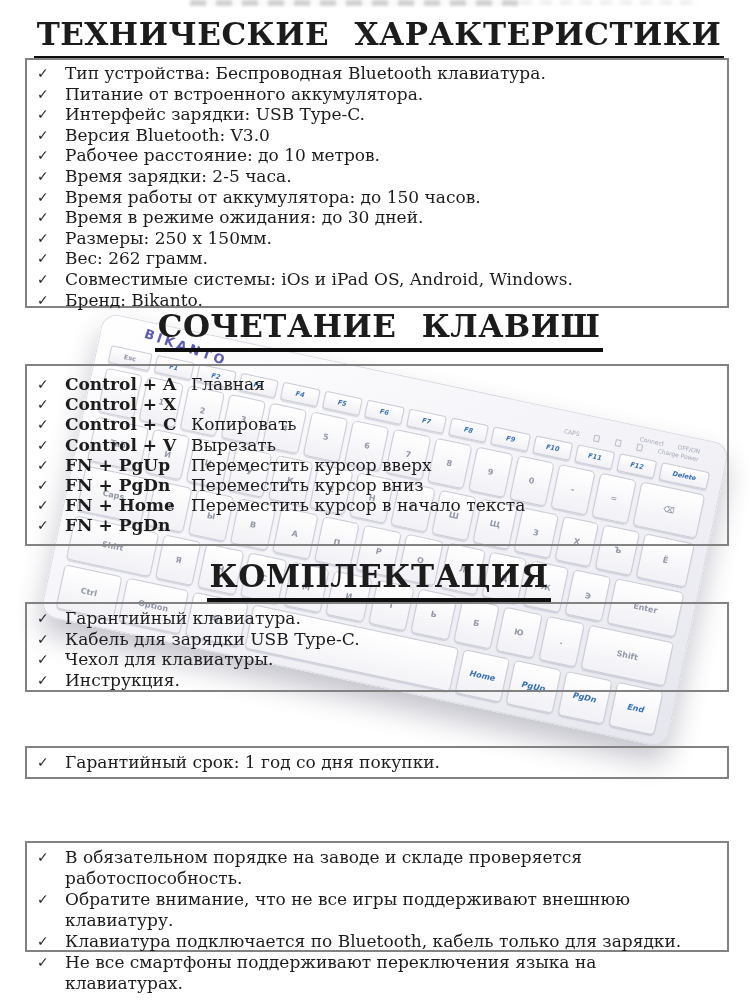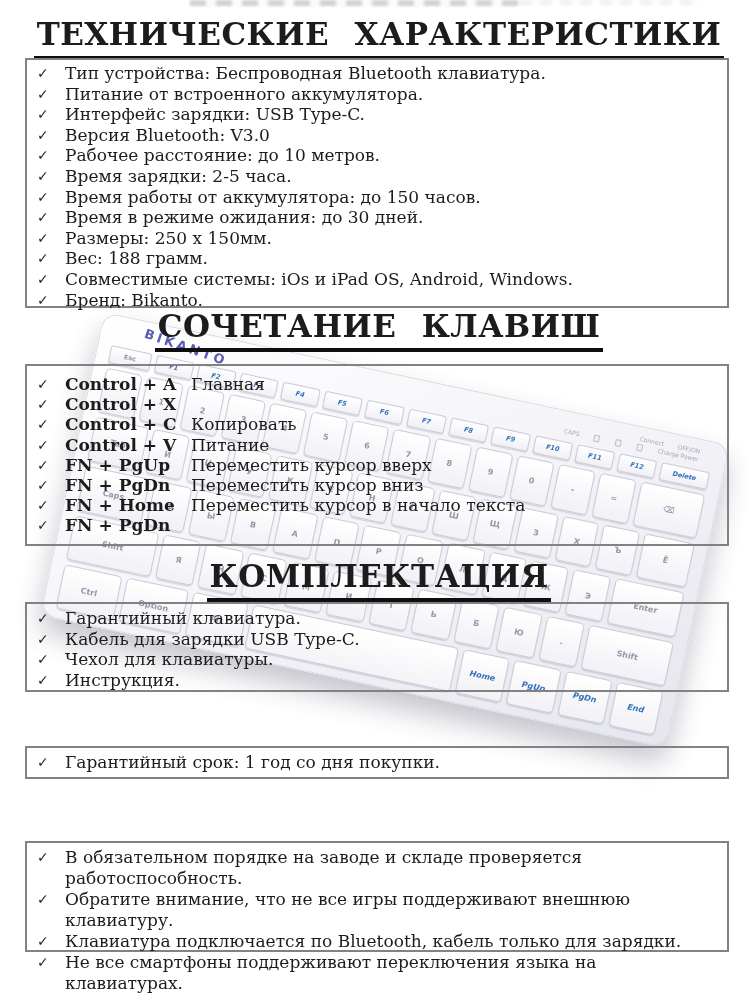--- a/index.html
+++ b/index.html
@@ -245,21 +245,21 @@
         <li class="row">
           <span class="check">✓</span>
           <span class="txt">Время в режиме ожидания: до 30 дней.</span>
         </li>
         <li class="row">
           <span class="check">✓</span>
           <span class="txt">Размеры: 250 x 150мм.</span>
         </li>
         <li class="row">
           <span class="check">✓</span>
-          <span class="txt">Вес: 188 грамм.</span>
+          <span class="txt">Вес: 262 грамм.</span>
         </li>
         <li class="row">
           <span class="check">✓</span>
           <span class="txt">Совместимые системы: iOs и iPad OS, Android, Windows.</span>
         </li>
         <li class="row">
           <span class="check">✓</span>
           <span class="txt">Бренд: Bikanto.</span>
         </li>
       </ul>
@@ -279,21 +279,21 @@
           <span class="keys">Control + X</span>
         </li>
         <li class="row">
           <span class="check">✓</span>
           <span class="keys">Control + C</span>
           <span class="action">Копировать</span>
         </li>
         <li class="row">
           <span class="check">✓</span>
           <span class="keys">Control + V</span>
-          <span class="action">Питание</span>
+          <span class="action">Вырезать</span>
         </li>
         <li class="row">
           <span class="check">✓</span>
           <span class="keys">FN + PgUp</span>
           <span class="action">Переместить курсор вверх</span>
         </li>
         <li class="row">
           <span class="check">✓</span>
           <span class="keys">FN + PgDn</span>
           <span class="action">Переместить курсор вниз</span>

